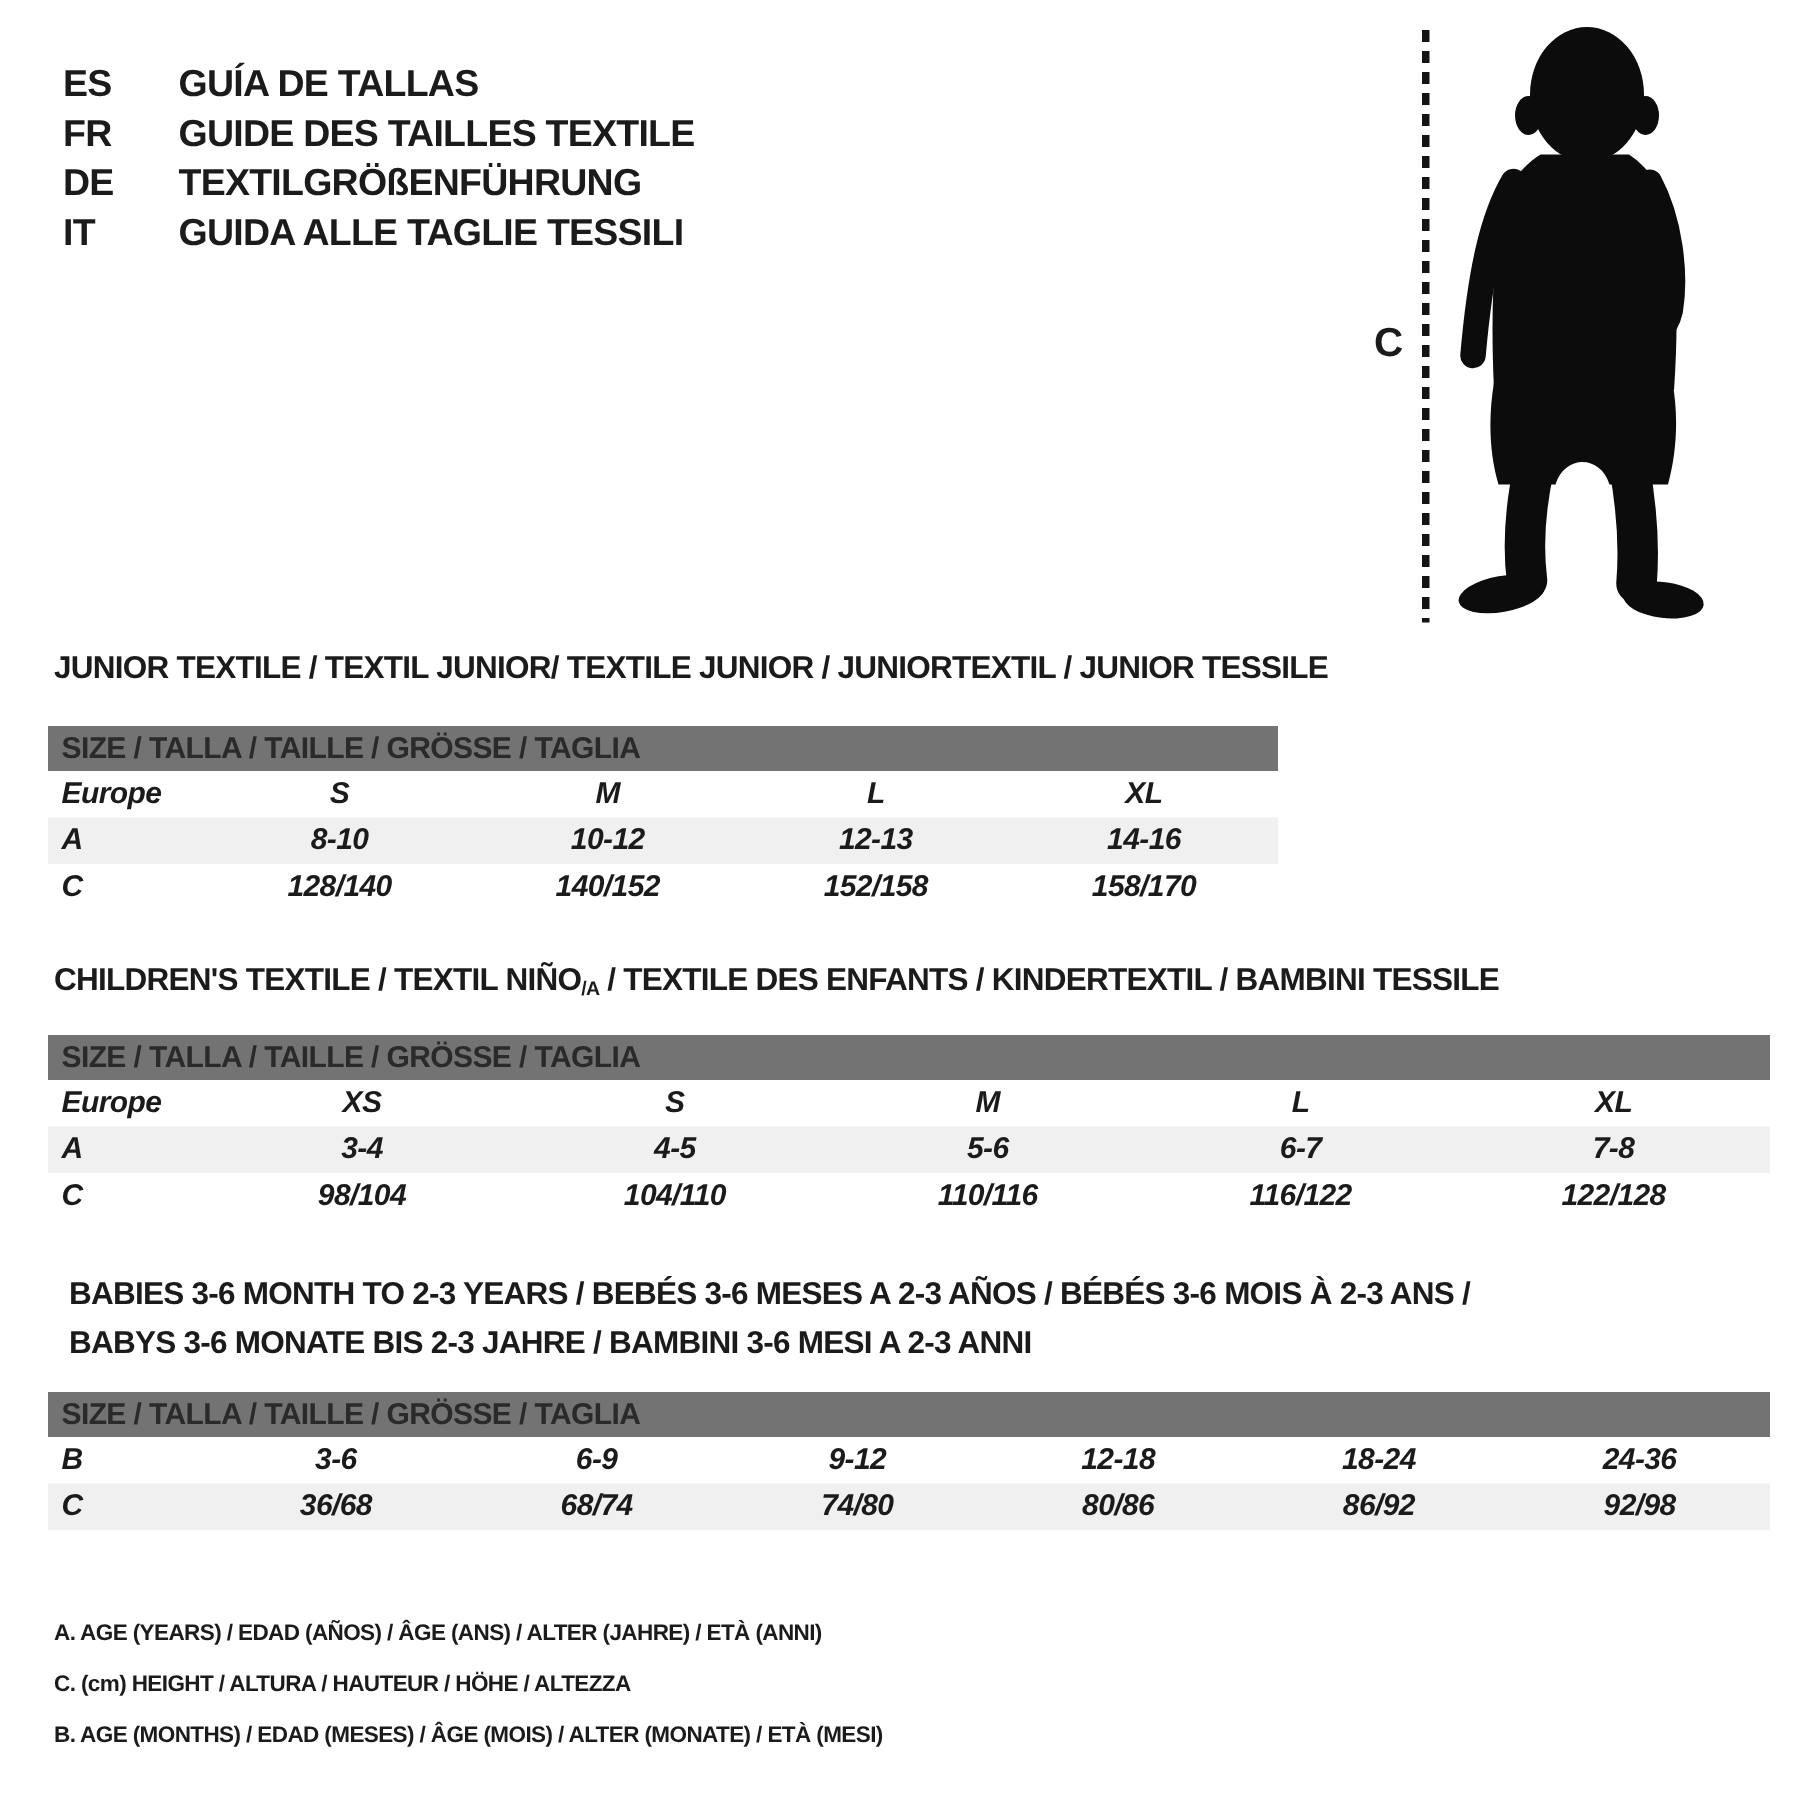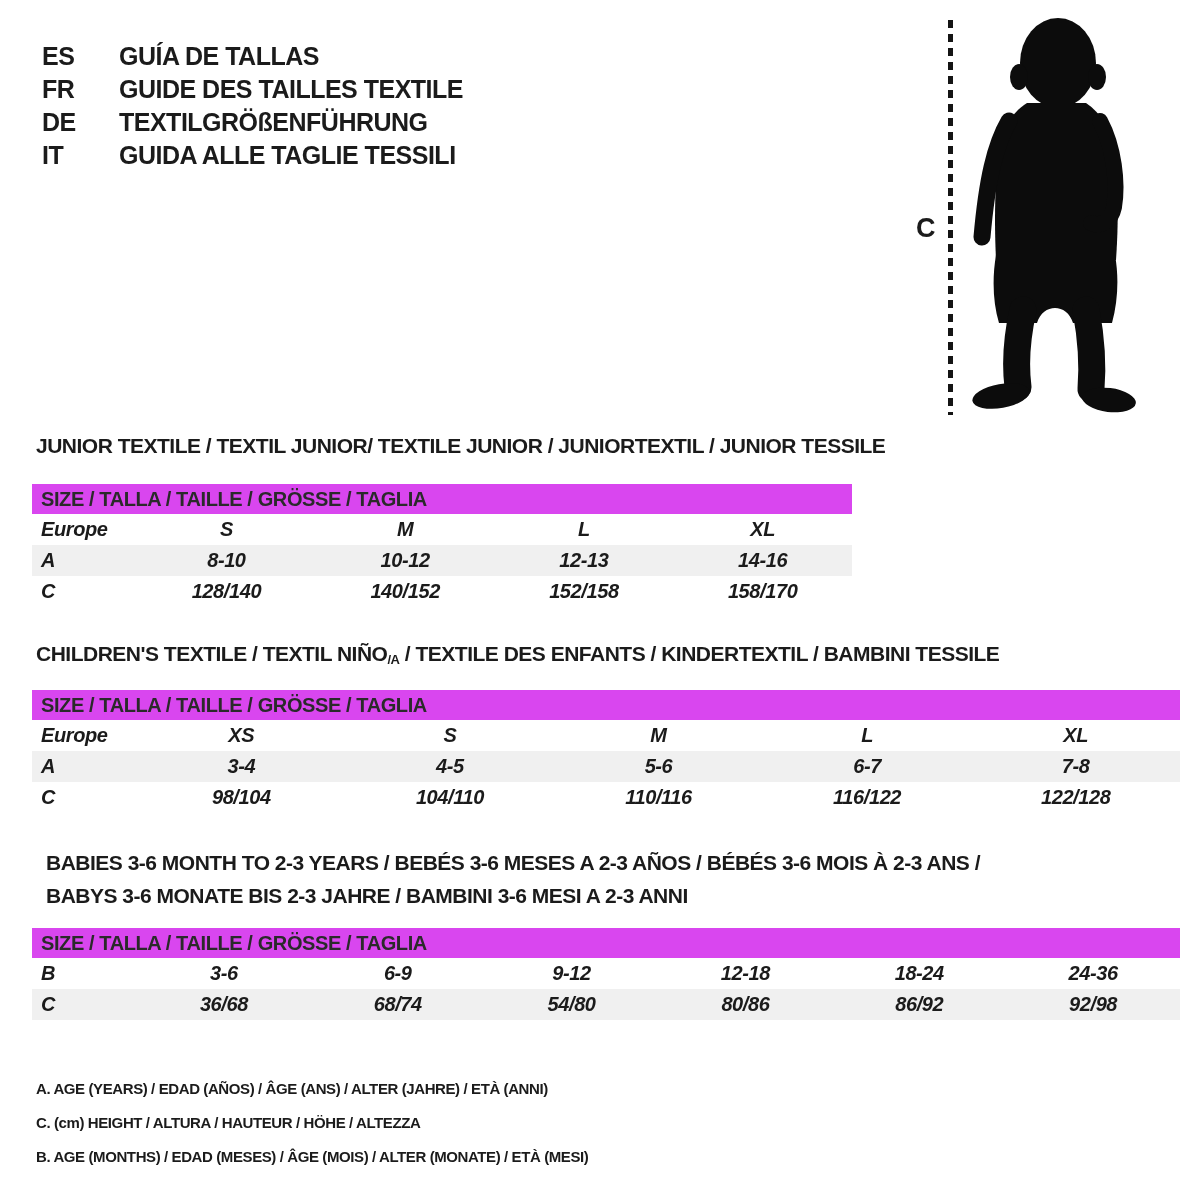--- a/index.html
+++ b/index.html
@@ -53,21 +53,21 @@
     font-weight: 700;
     letter-spacing: -0.5px;
     white-space: nowrap;
   }
   .section-title .sub { font-size: 0.62em; vertical-align: -0.25em; }
   .two-line { line-height: 33px; }
   
   .size-table { position: absolute; left: 32px; }
   .bar {
     height: 30px;
-    background: #d946ef;
+    background: #737373;
     display: flex;
     align-items: center;
     padding-left: 9px;
     font-size: 20px;
     font-weight: 700;
     letter-spacing: -0.4px;
     color: #2a2a2a;
   }
   .trow {
     display: grid;
@@ -208,21 +208,21 @@
       <div class="val">6-9</div>
       <div class="val">9-12</div>
       <div class="val">12-18</div>
       <div class="val">18-24</div>
       <div class="val">24-36</div>
     </div>
     <div class="trow cols6 shade">
       <div class="lbl">C</div>
       <div class="val">36/68</div>
       <div class="val">68/74</div>
-      <div class="val">54/80</div>
+      <div class="val">74/80</div>
       <div class="val">80/86</div>
       <div class="val">86/92</div>
       <div class="val">92/98</div>
     </div>
   </div>
 
   <div class="legend">
     <div>A. AGE (YEARS) / EDAD (AÑOS) / ÂGE (ANS) / ALTER (JAHRE) / ETÀ (ANNI)</div>
     <div>C. (cm) HEIGHT / ALTURA / HAUTEUR / HÖHE / ALTEZZA</div>
     <div>B. AGE (MONTHS) / EDAD (MESES) / ÂGE (MOIS) / ALTER (MONATE) / ETÀ (MESI)</div>

